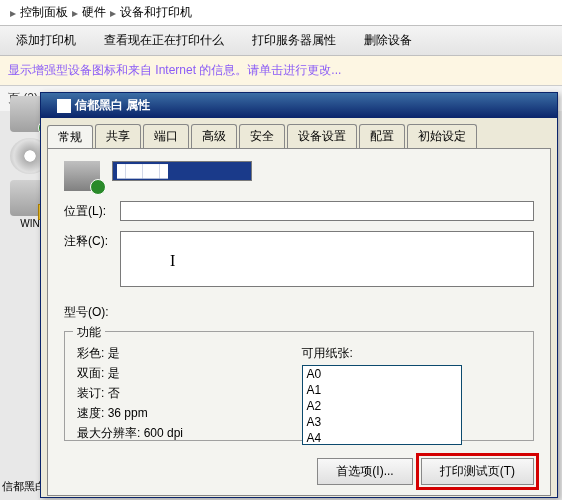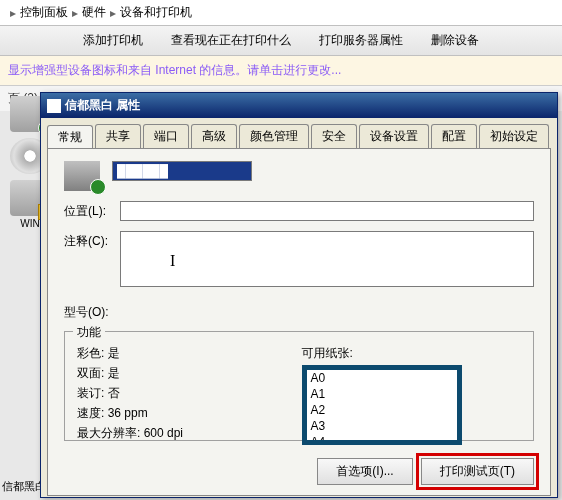--- a/index.html
+++ b/index.html
@@ -1,36 +1,36 @@
 <!DOCTYPE html>
 <html><head>
 <meta charset="utf-8">
 <style>
 * { margin: 0; padding: 0; box-sizing: border-box; font-family: "Microsoft YaHei", SimSun, sans-serif; font-size: 12px; }
 body { background: #e8e8e8; width: 562px; height: 500px; overflow: hidden; position: relative; }
 
 .breadcrumb { background: #fff; padding: 4px 8px; border-bottom: 1px solid #c0c0c0; display: flex; align-items: center; gap: 2px; }
 .breadcrumb .sep { color: #666; margin: 0 2px; }
 
-.toolbar { background: linear-gradient(#f4f4f4, #e4e4e4); padding: 6px 24px; border-bottom: 1px solid #c0c0c0; display: flex; gap: 28px; justify-content: center; }
+.toolbar { background: linear-gradient(#f4f4f4, #e4e4e4); padding: 6px 16px; border-bottom: 1px solid #c0c0c0; display: flex; gap: 28px; }
 .toolbar span { cursor: pointer; }
 
 .info-bar { background: #fdf6e3; padding: 6px 8px; border-bottom: 1px solid #ccc; color: #8b5cf6; }
 .count-bar { padding: 4px 8px; color: #333; background: #f4f4f4; }
 
 .desktop-area { position: absolute; left: 0; top: 90px; width: 60px; height: 400px; }
 .device-item { margin: 6px 4px; text-align: center; }
 .device-item .icon { width: 40px; height: 36px; margin: 0 auto; background: linear-gradient(#d0d0d0, #a0a0a0); border-radius: 4px; position: relative; }
 .device-item .icon.printer::after { content: ""; position: absolute; bottom: -4px; right: -4px; width: 14px; height: 14px; background: #2a8a2a; border-radius: 50%; border: 1px solid #fff; }
 .device-item .icon.disc { border-radius: 50%; background: radial-gradient(circle, #fff 20%, #b0b0b0 22%, #e0e0e0 60%, #b0b0b0 100%); }
 .device-item .icon.warn::after { content: "!"; position: absolute; bottom: -4px; right: -4px; width: 14px; height: 14px; background: #e8c030; border: 1px solid #b08000; font-weight: bold; text-align: center; line-height: 14px; color: #000; }
 .device-item .label { font-size: 10px; margin-top: 2px; word-break: break-all; }
 
 .dialog { position: absolute; left: 40px; top: 92px; width: 518px; height: 406px; background: #ece9d8; border: 1px solid #0a246a; box-shadow: 2px 2px 6px rgba(0,0,0,0.3); }
-.titlebar { background: linear-gradient(#3b6ea5, #0a246a); color: #fff; padding: 4px 6px; font-weight: bold; display: flex; align-items: center; gap: 4px; }
+.titlebar { background: linear-gradient(#3b6ea5, #0a246a); color: #fff; padding: 4px 16px; font-weight: bold; display: flex; align-items: center; gap: 4px; }
 .titlebar .ticon { width: 14px; height: 14px; background: #fff; display: inline-block; }
 
 .tabs { display: flex; padding: 6px 6px 0 6px; background: #ece9d8; }
 .tab { padding: 3px 10px; border: 1px solid #888; border-bottom: none; background: #ece9d8; margin-right: 2px; cursor: pointer; border-radius: 3px 3px 0 0; }
 .tab.active { background: #f4f4f0; position: relative; top: 1px; }
 
 .tab-body { border: 1px solid #888; margin: 0 6px 6px 6px; background: #f4f4f0; padding: 12px 16px; height: 348px; position: relative; }
 
 .row { display: flex; align-items: flex-start; margin-bottom: 10px; }
 .row .lbl { width: 56px; padding-top: 2px; }
@@ -42,21 +42,21 @@
 .printer-icon-lg { width: 36px; height: 30px; background: linear-gradient(#c0c0c0, #808080); margin-right: 12px; position: relative; }
 .printer-icon-lg::after { content: ""; position: absolute; bottom: -4px; right: -6px; width: 14px; height: 14px; background: #2a8a2a; border-radius: 50%; border: 1px solid #fff; }
 
 .model-row { margin: 12px 0 10px 0; }
 
 .group { border: 1px solid #a0a0a0; padding: 10px 24px 12px 12px; position: relative; margin-top: 4px; height: 110px; }
 .group .legend { position: absolute; top: -8px; left: 8px; background: #f4f4f0; padding: 0 4px; }
 .cols { display: flex; gap: 17px; }
 .col { flex: 1; }
 .spec { margin: 3px 0; }
-.listbox { width: 160px; height: 80px; border: 5px solid #0c4a6e; background: #fff; overflow-y: scroll; }
+.listbox { width: 160px; height: 80px; border: 1px solid #0c4a6e; background: #fff; overflow-y: scroll; }
 .listbox div { padding: 1px 4px; }
 
 .btn-row { position: absolute; bottom: 10px; right: 16px; display: flex; gap: 8px; align-items: flex-end; }
 .btn { border: 1px solid #888; background: linear-gradient(#f8f8f8,#e0e0e0); padding: 4px 18px; cursor: pointer; }
 .btn.highlight { outline: 3px solid #d40000; outline-offset: 2px; }
 
 .footer-label { position: absolute; left: 2px; bottom: 6px; font-size: 11px; }
 
 .cursor-ibeam { position: absolute; left: 170px; top: 252px; font-size: 16px; font-family: serif; pointer-events: none; }
 </style>
@@ -101,21 +101,20 @@
   <div class="titlebar">
     <span class="ticon"></span>
     <span>信都黑白 属性</span>
   </div>
 
   <div class="tabs">
     <div class="tab active">常规</div>
     <div class="tab">共享</div>
     <div class="tab">端口</div>
     <div class="tab">高级</div>
-    <div class="tab">颜色管理</div>
     <div class="tab">安全</div>
     <div class="tab">设备设置</div>
     <div class="tab">配置</div>
     <div class="tab">初始设定</div>
   </div>
 
   <div class="tab-body">
 
     <div class="row">
       <div class="printer-icon-lg"></div>

